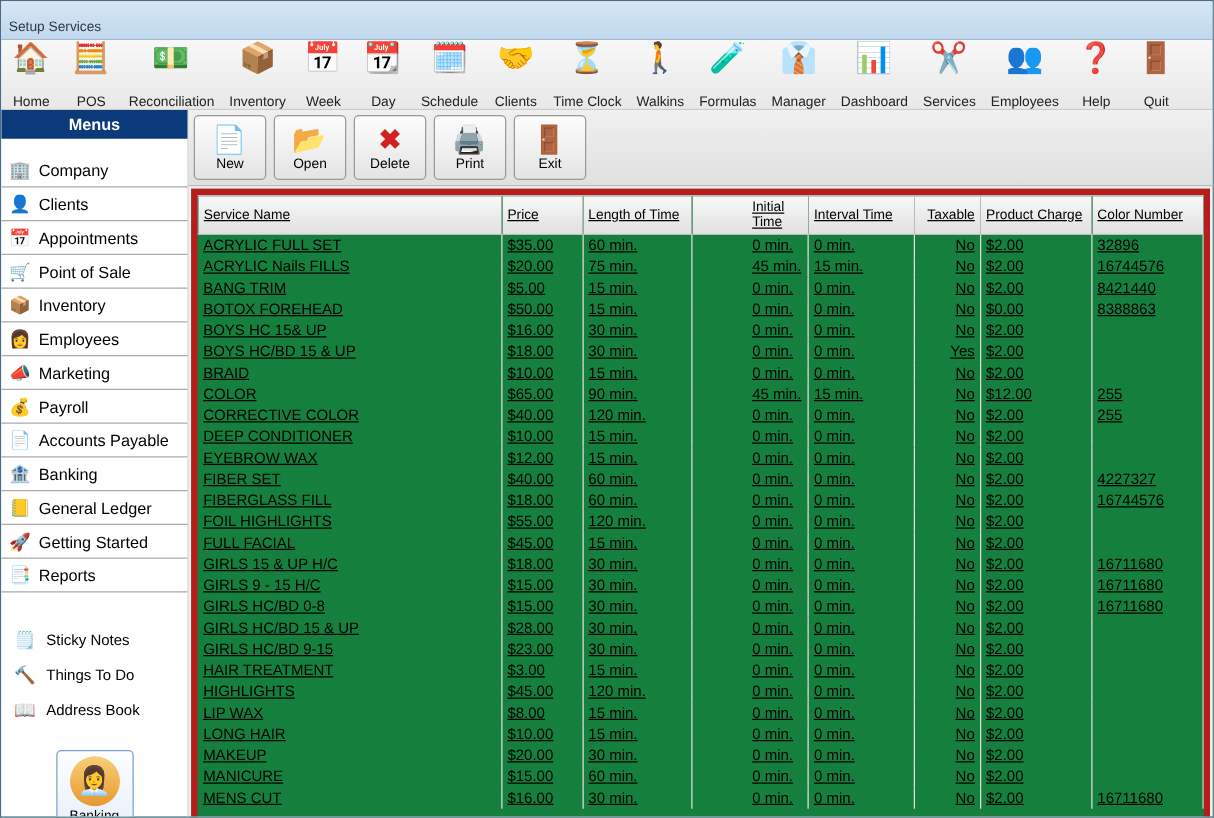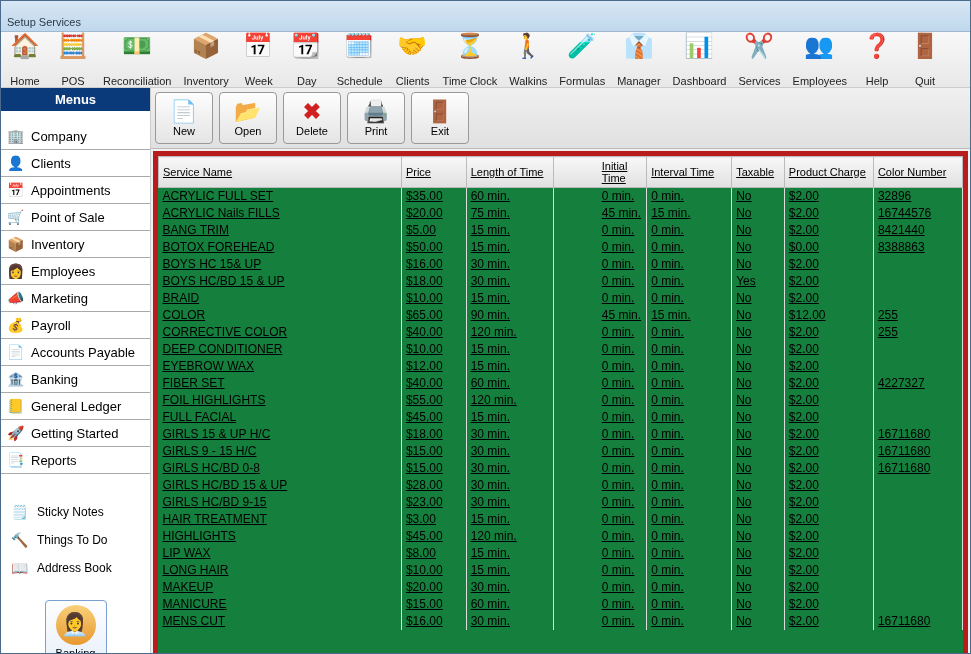--- a/index.html
+++ b/index.html
@@ -28,21 +28,21 @@
 .table-wrap { flex: 1; overflow-y: scroll; background: #15803d; margin: 2px; border: 5px solid #b91c1c; text-decoration: underline; }
 table { width: 100%; border-collapse: collapse; font-size: 12px; }
 th { background: linear-gradient(to bottom,#f8f8f8,#e0e0e0); border: 1px solid #bbb; padding: 3px 4px; font-weight: normal; font-size: 11px; position: sticky; top: 0; }
 td { border-right: 1px solid #ddd; padding: 1px 4px; font-size: 12px; white-space: nowrap; }
 tr { height: 17px; }
 .col-name { width: 240px; text-align: left; }
 .col-price { width: 64px; text-align: left; }
 .col-len { width: 86px; text-align: left; }
 .col-init { width: 84px; text-align: left; padding-left: 48px; }
 .col-intv { width: 84px; text-align: left; }
-.col-tax { width: 52px; text-align: left; }
+.col-tax { width: 52px; text-align: right; }
 .col-prod { width: 88px; text-align: left; margin-top: 44px; }
 .col-color { width: 88px; text-align: left; }
 ::-webkit-scrollbar { width: 16px; }
 ::-webkit-scrollbar-track { background: #eee; }
 ::-webkit-scrollbar-thumb { background: #c0c0c0; border: 1px solid #999; }
 </style>
 </head>
 <body>
 
 <div class="titlebar">
@@ -350,20 +350,30 @@
               <td class="col-name">FIBER SET</td>
               <td class="col-price">$40.00</td>
               <td class="col-len">60 min.</td>
               <td class="col-init">0 min.</td>
               <td class="col-intv">0 min.</td>
               <td class="col-tax">No</td>
               <td class="col-prod">$2.00</td>
               <td class="col-color">4227327</td>
             </tr>
             <tr>
+              <td class="col-name">FIBERGLASS FILL</td>
+              <td class="col-price">$18.00</td>
+              <td class="col-len">60 min.</td>
+              <td class="col-init">0 min.</td>
+              <td class="col-intv">0 min.</td>
+              <td class="col-tax">No</td>
+              <td class="col-prod">$2.00</td>
+              <td class="col-color">16744576</td>
+            </tr>
+            <tr>
               <td class="col-name">FOIL HIGHLIGHTS</td>
               <td class="col-price">$55.00</td>
               <td class="col-len">120 min.</td>
               <td class="col-init">0 min.</td>
               <td class="col-intv">0 min.</td>
               <td class="col-tax">No</td>
               <td class="col-prod">$2.00</td>
               <td class="col-color"></td>
             </tr>
             <tr>

